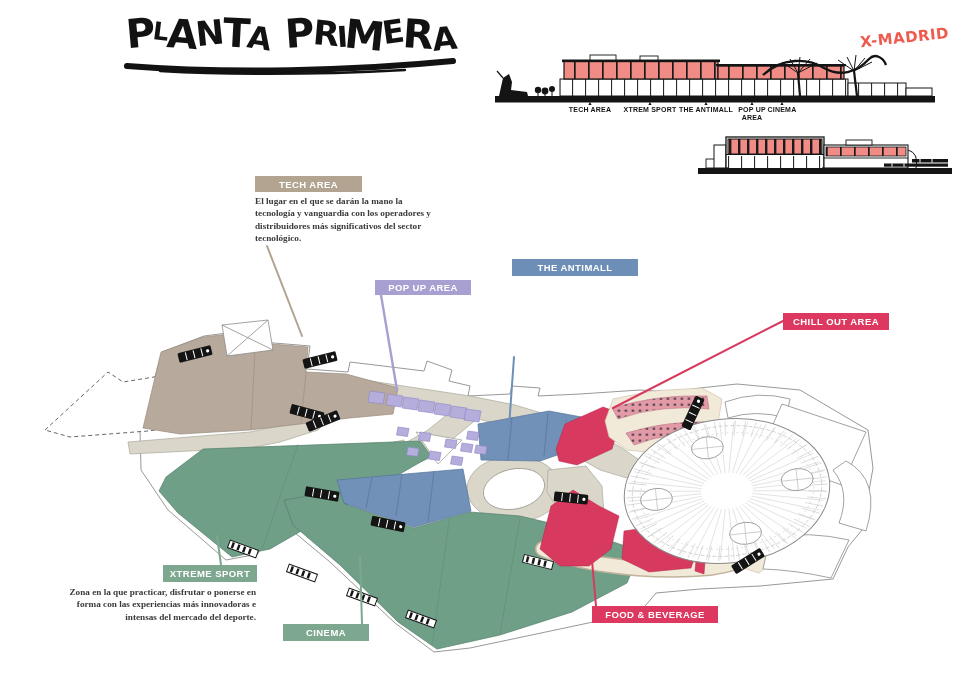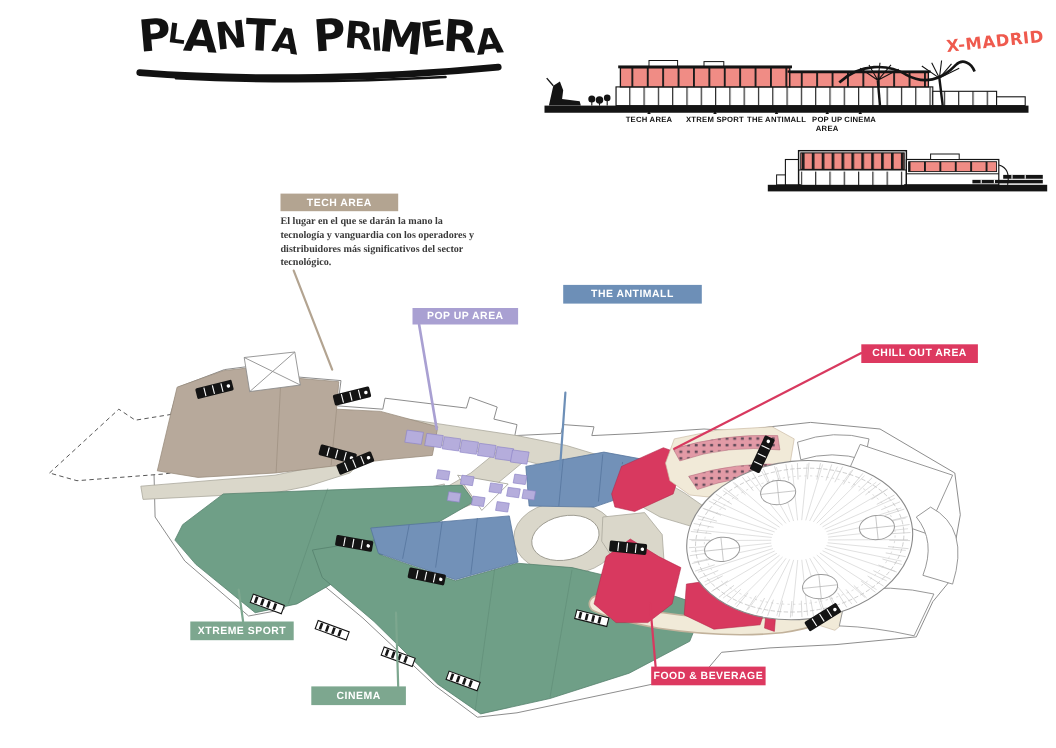--- a/index.html
+++ b/index.html
@@ -418,25 +418,26 @@
 </div>
 
 <div class="bar blu" style="left:512px;top:259px;width:126px;height:17px">
   <span>THE ANTIMALL</span>
 </div>
 
 <div class="bar red" style="left:783px;top:313px;width:106px;height:17px">
   <span>CHILL OUT AREA</span>
 </div>
 
-<div class="bar grn" style="left:173px;top:565px;width:94px;height:17px">
+<div class="bar grn" style="left:163px;top:565px;width:94px;height:17px">
   <span>XTREME SPORT</span>
 </div>
+<div class="cbody" style="left:56px;top:586px;width:200px;text-align:right">Zona en la que practicar, disfrutar o ponerse en forma con las experiencias más innovadoras e intensas del mercado del deporte.</div>
 
 <div class="bar grn" style="left:283px;top:624px;width:86px;height:17px">
   <span>CINEMA</span>
 </div>
 
-<div class="bar red" style="left:592px;top:606px;width:104px;height:17px">
+<div class="bar red" style="left:592px;top:606px;width:126px;height:17px">
   <span>FOOD &amp; BEVERAGE</span>
 </div>
 
 </div>
 
 </body></html>

